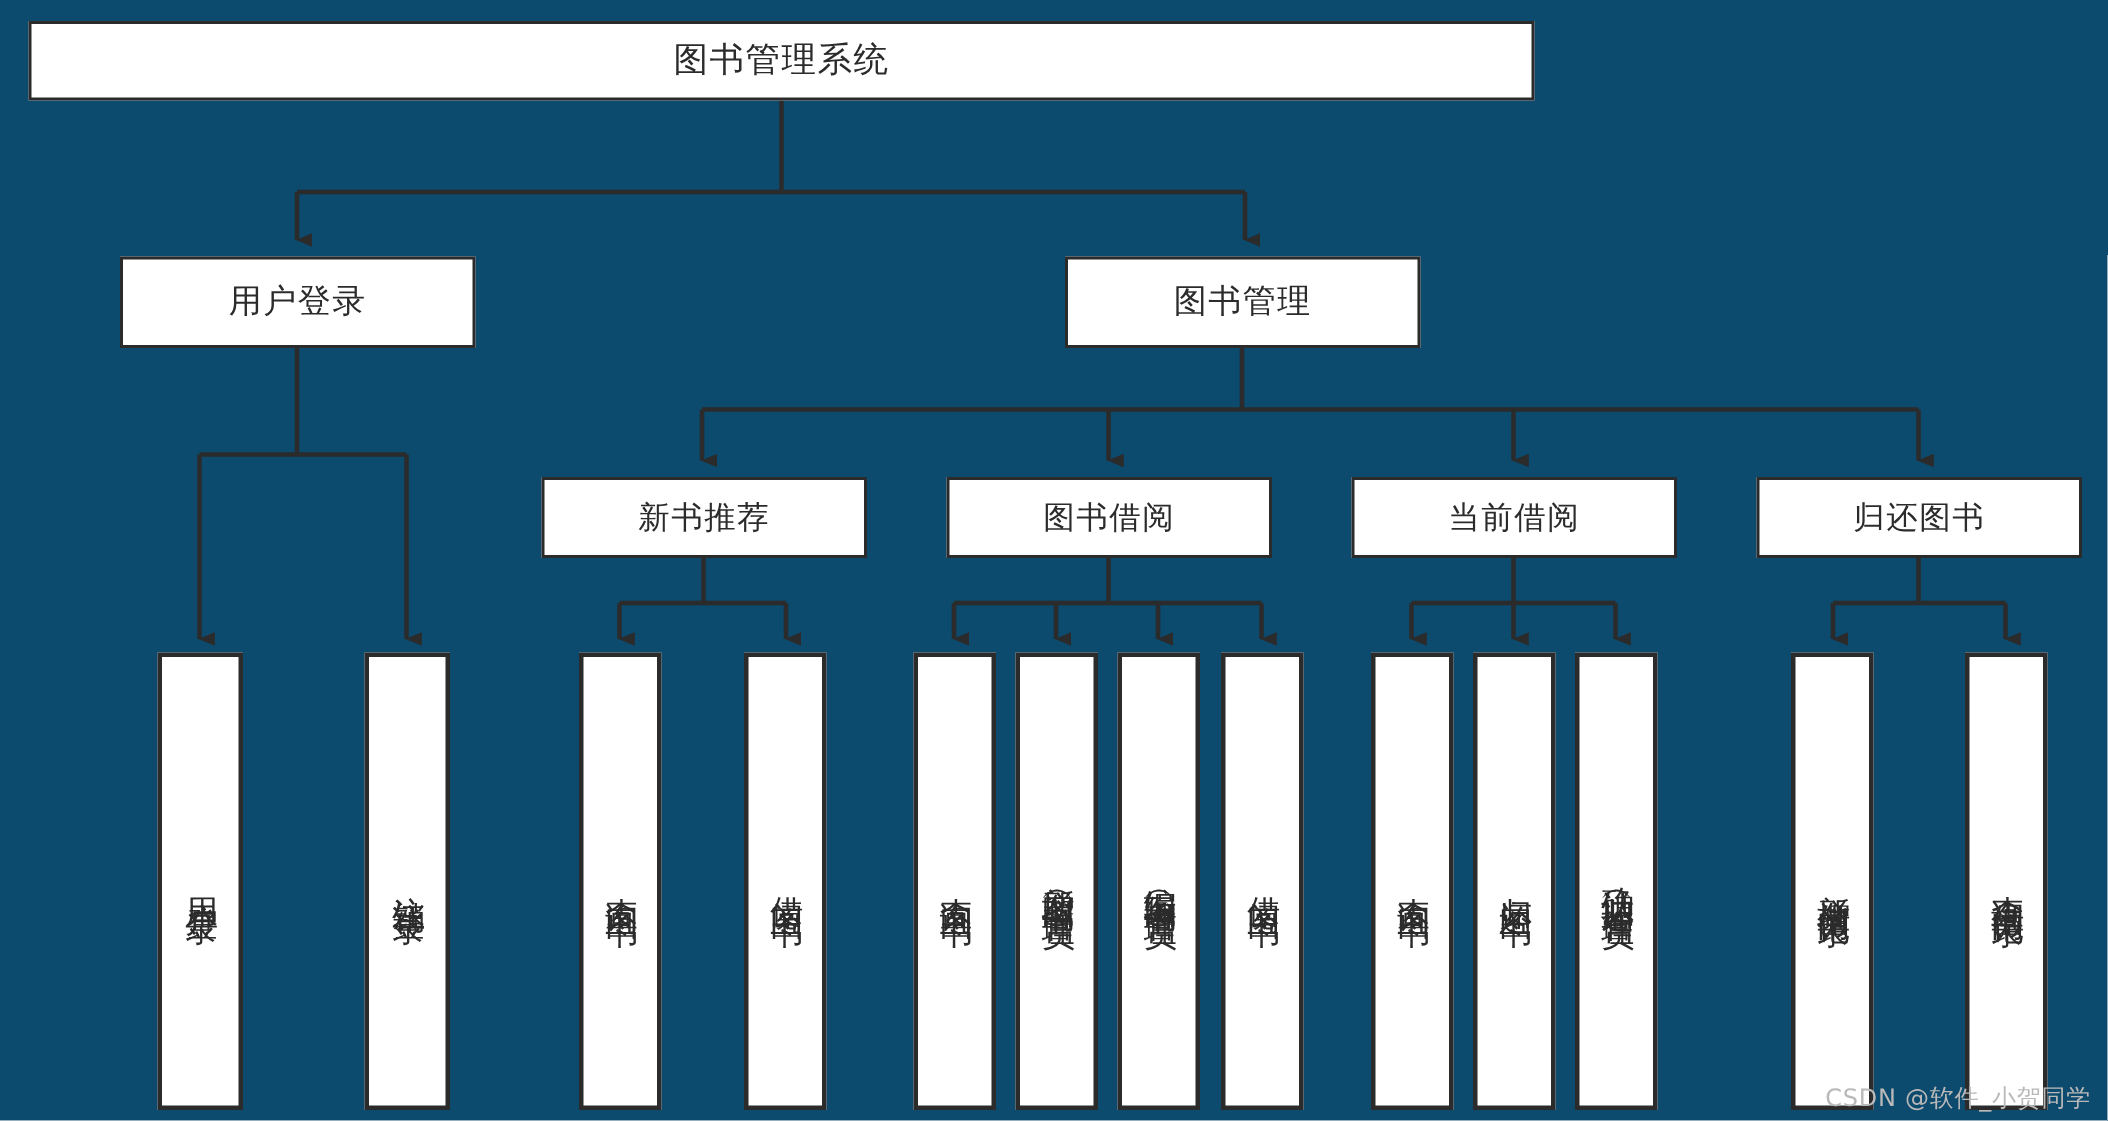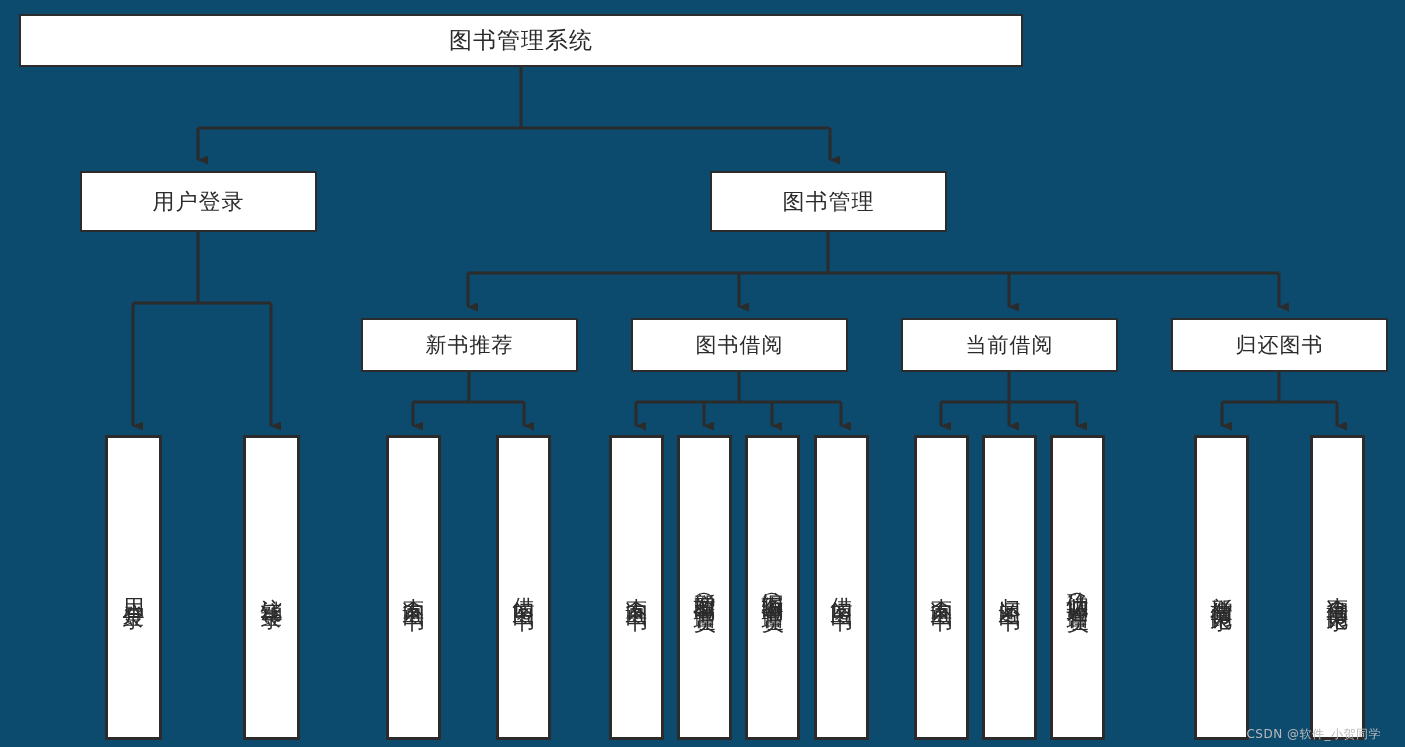--- a/index.html
+++ b/index.html
@@ -46,23 +46,23 @@
     line-height:1.28;
     letter-spacing:4px;
     color:#2b2b2b;
     white-space:nowrap;
     text-align:center;
   }
   .leaf.tall .vlbl{letter-spacing:3px;}
 
   .watermark{
     position:absolute;
-    right:24px;
+    right:11px;
     bottom:4px;
-    font-size:12px;
+    font-size:16px;
     color:#b9b9b9;
     white-space:nowrap;
     letter-spacing:0.5px;
   }
 </style>
 </head>
 <body>
 
 <div id="stage">
 

